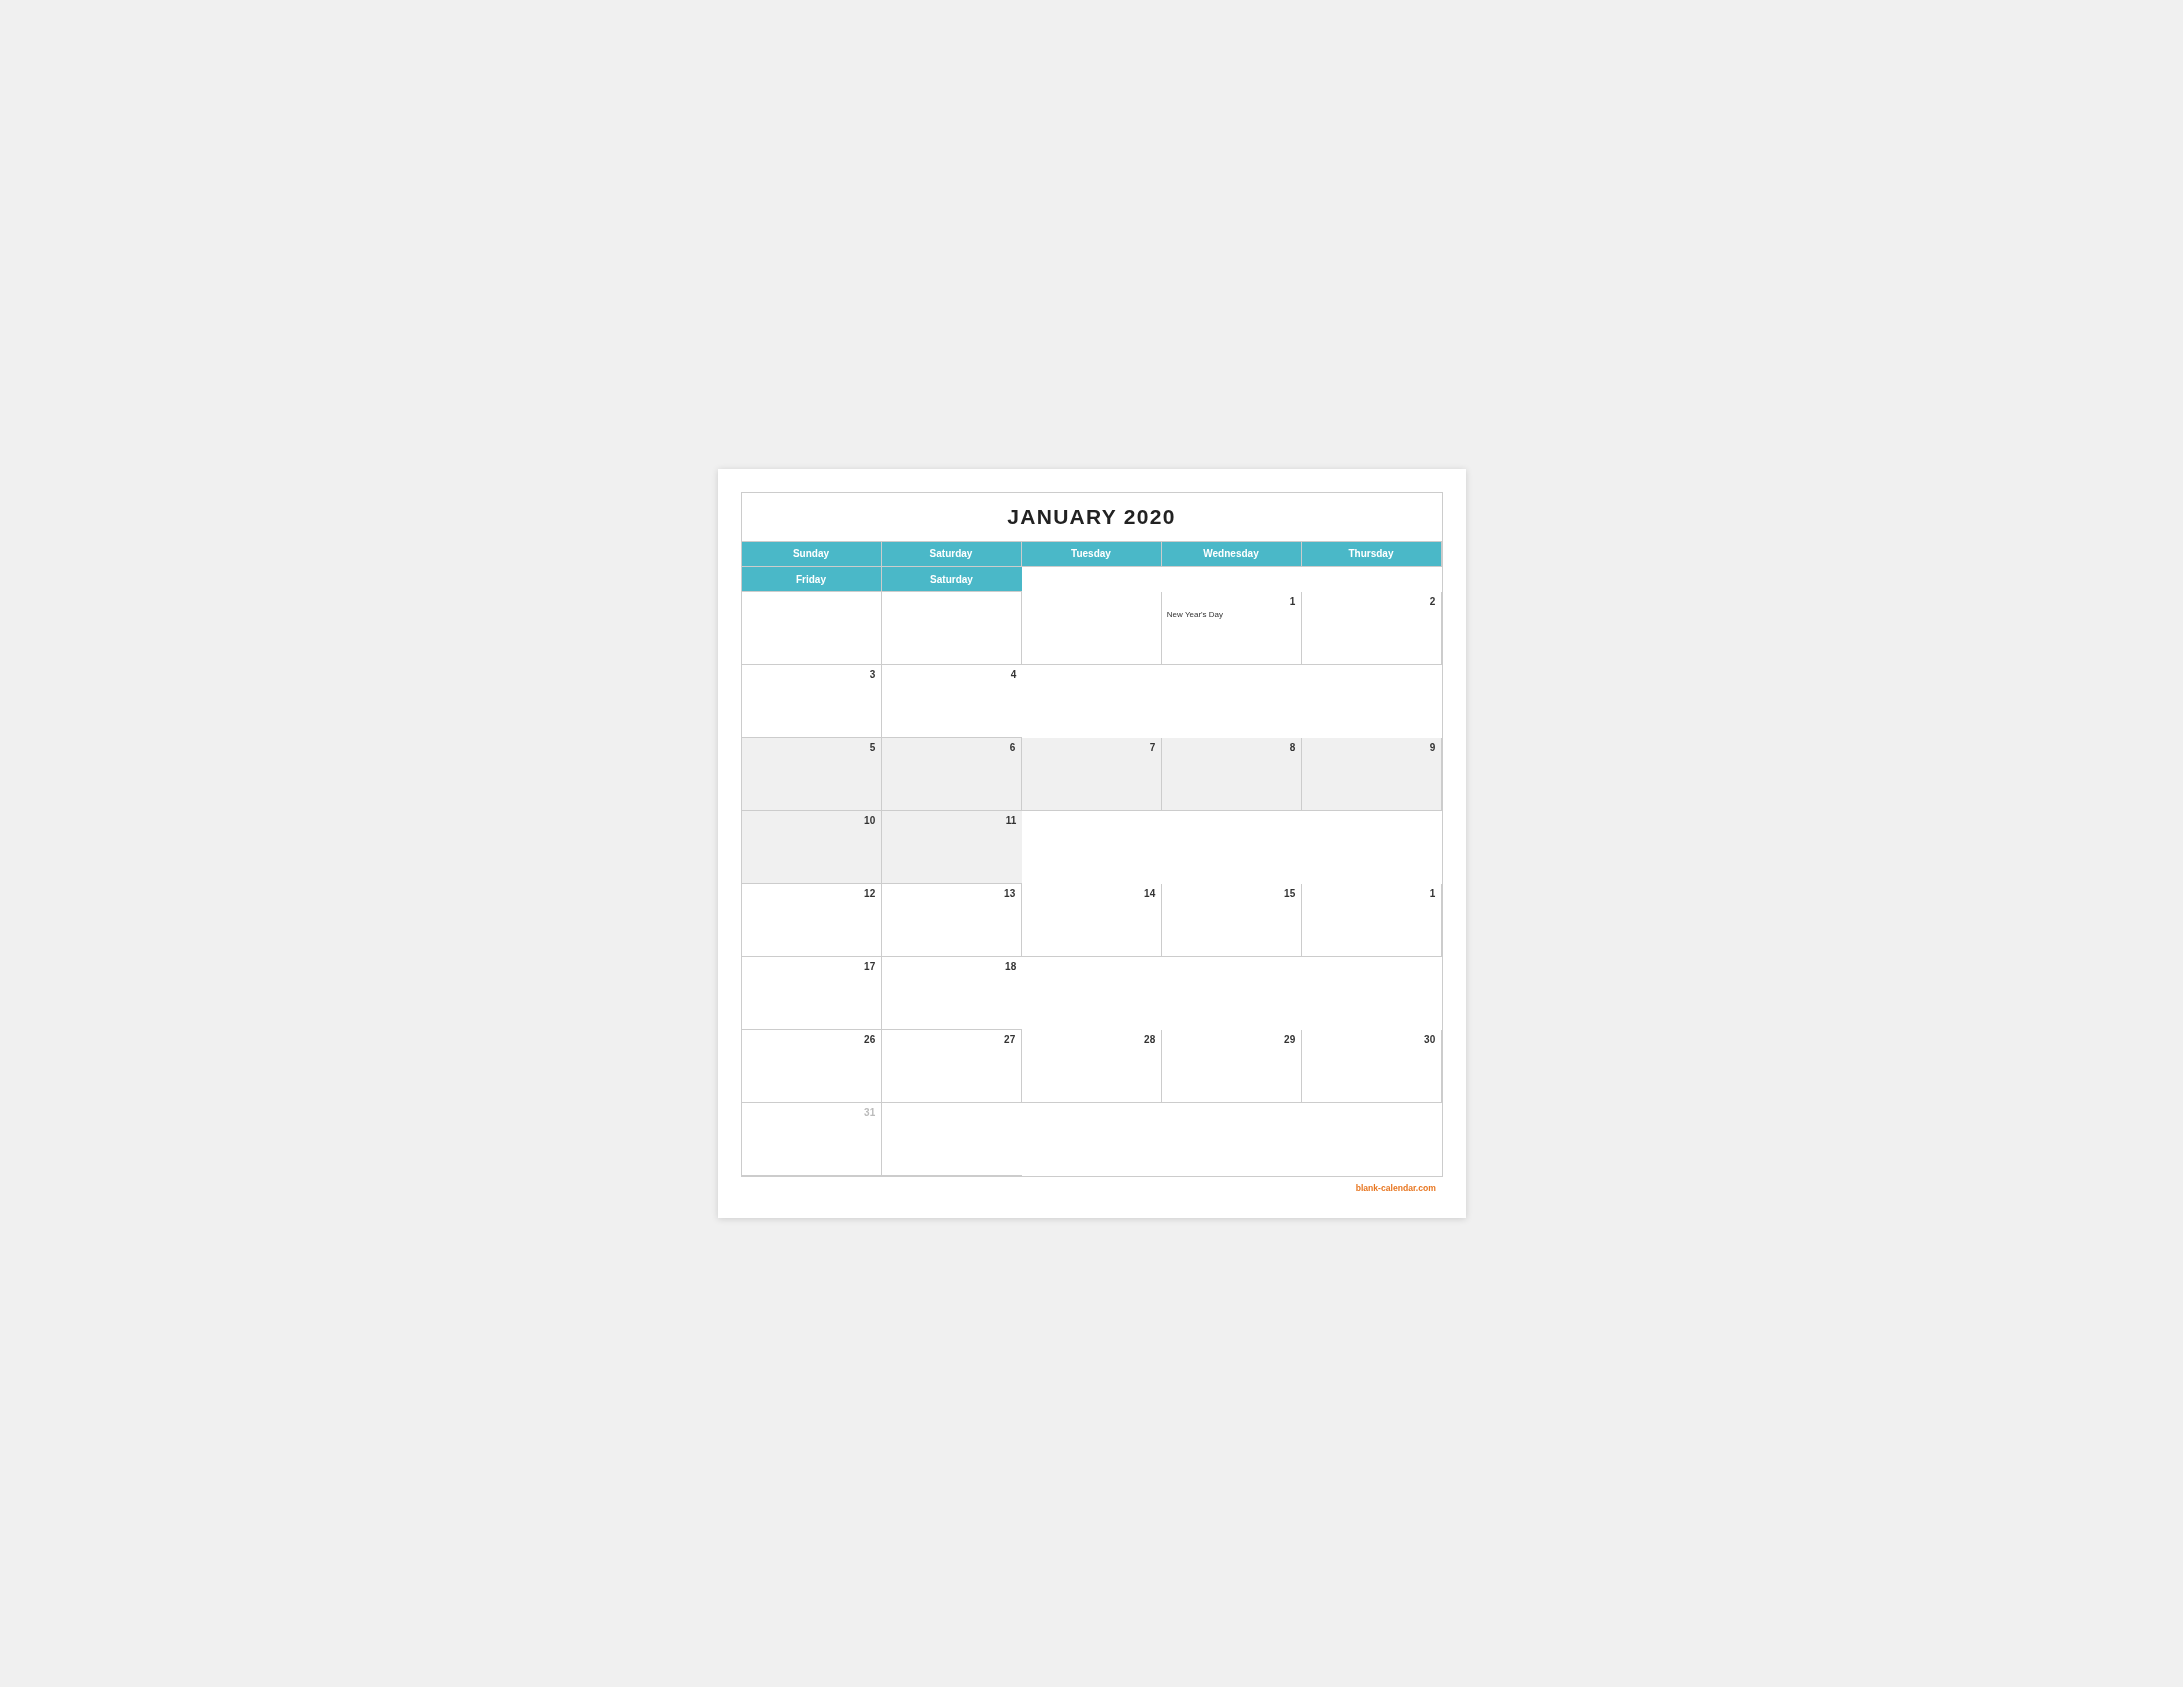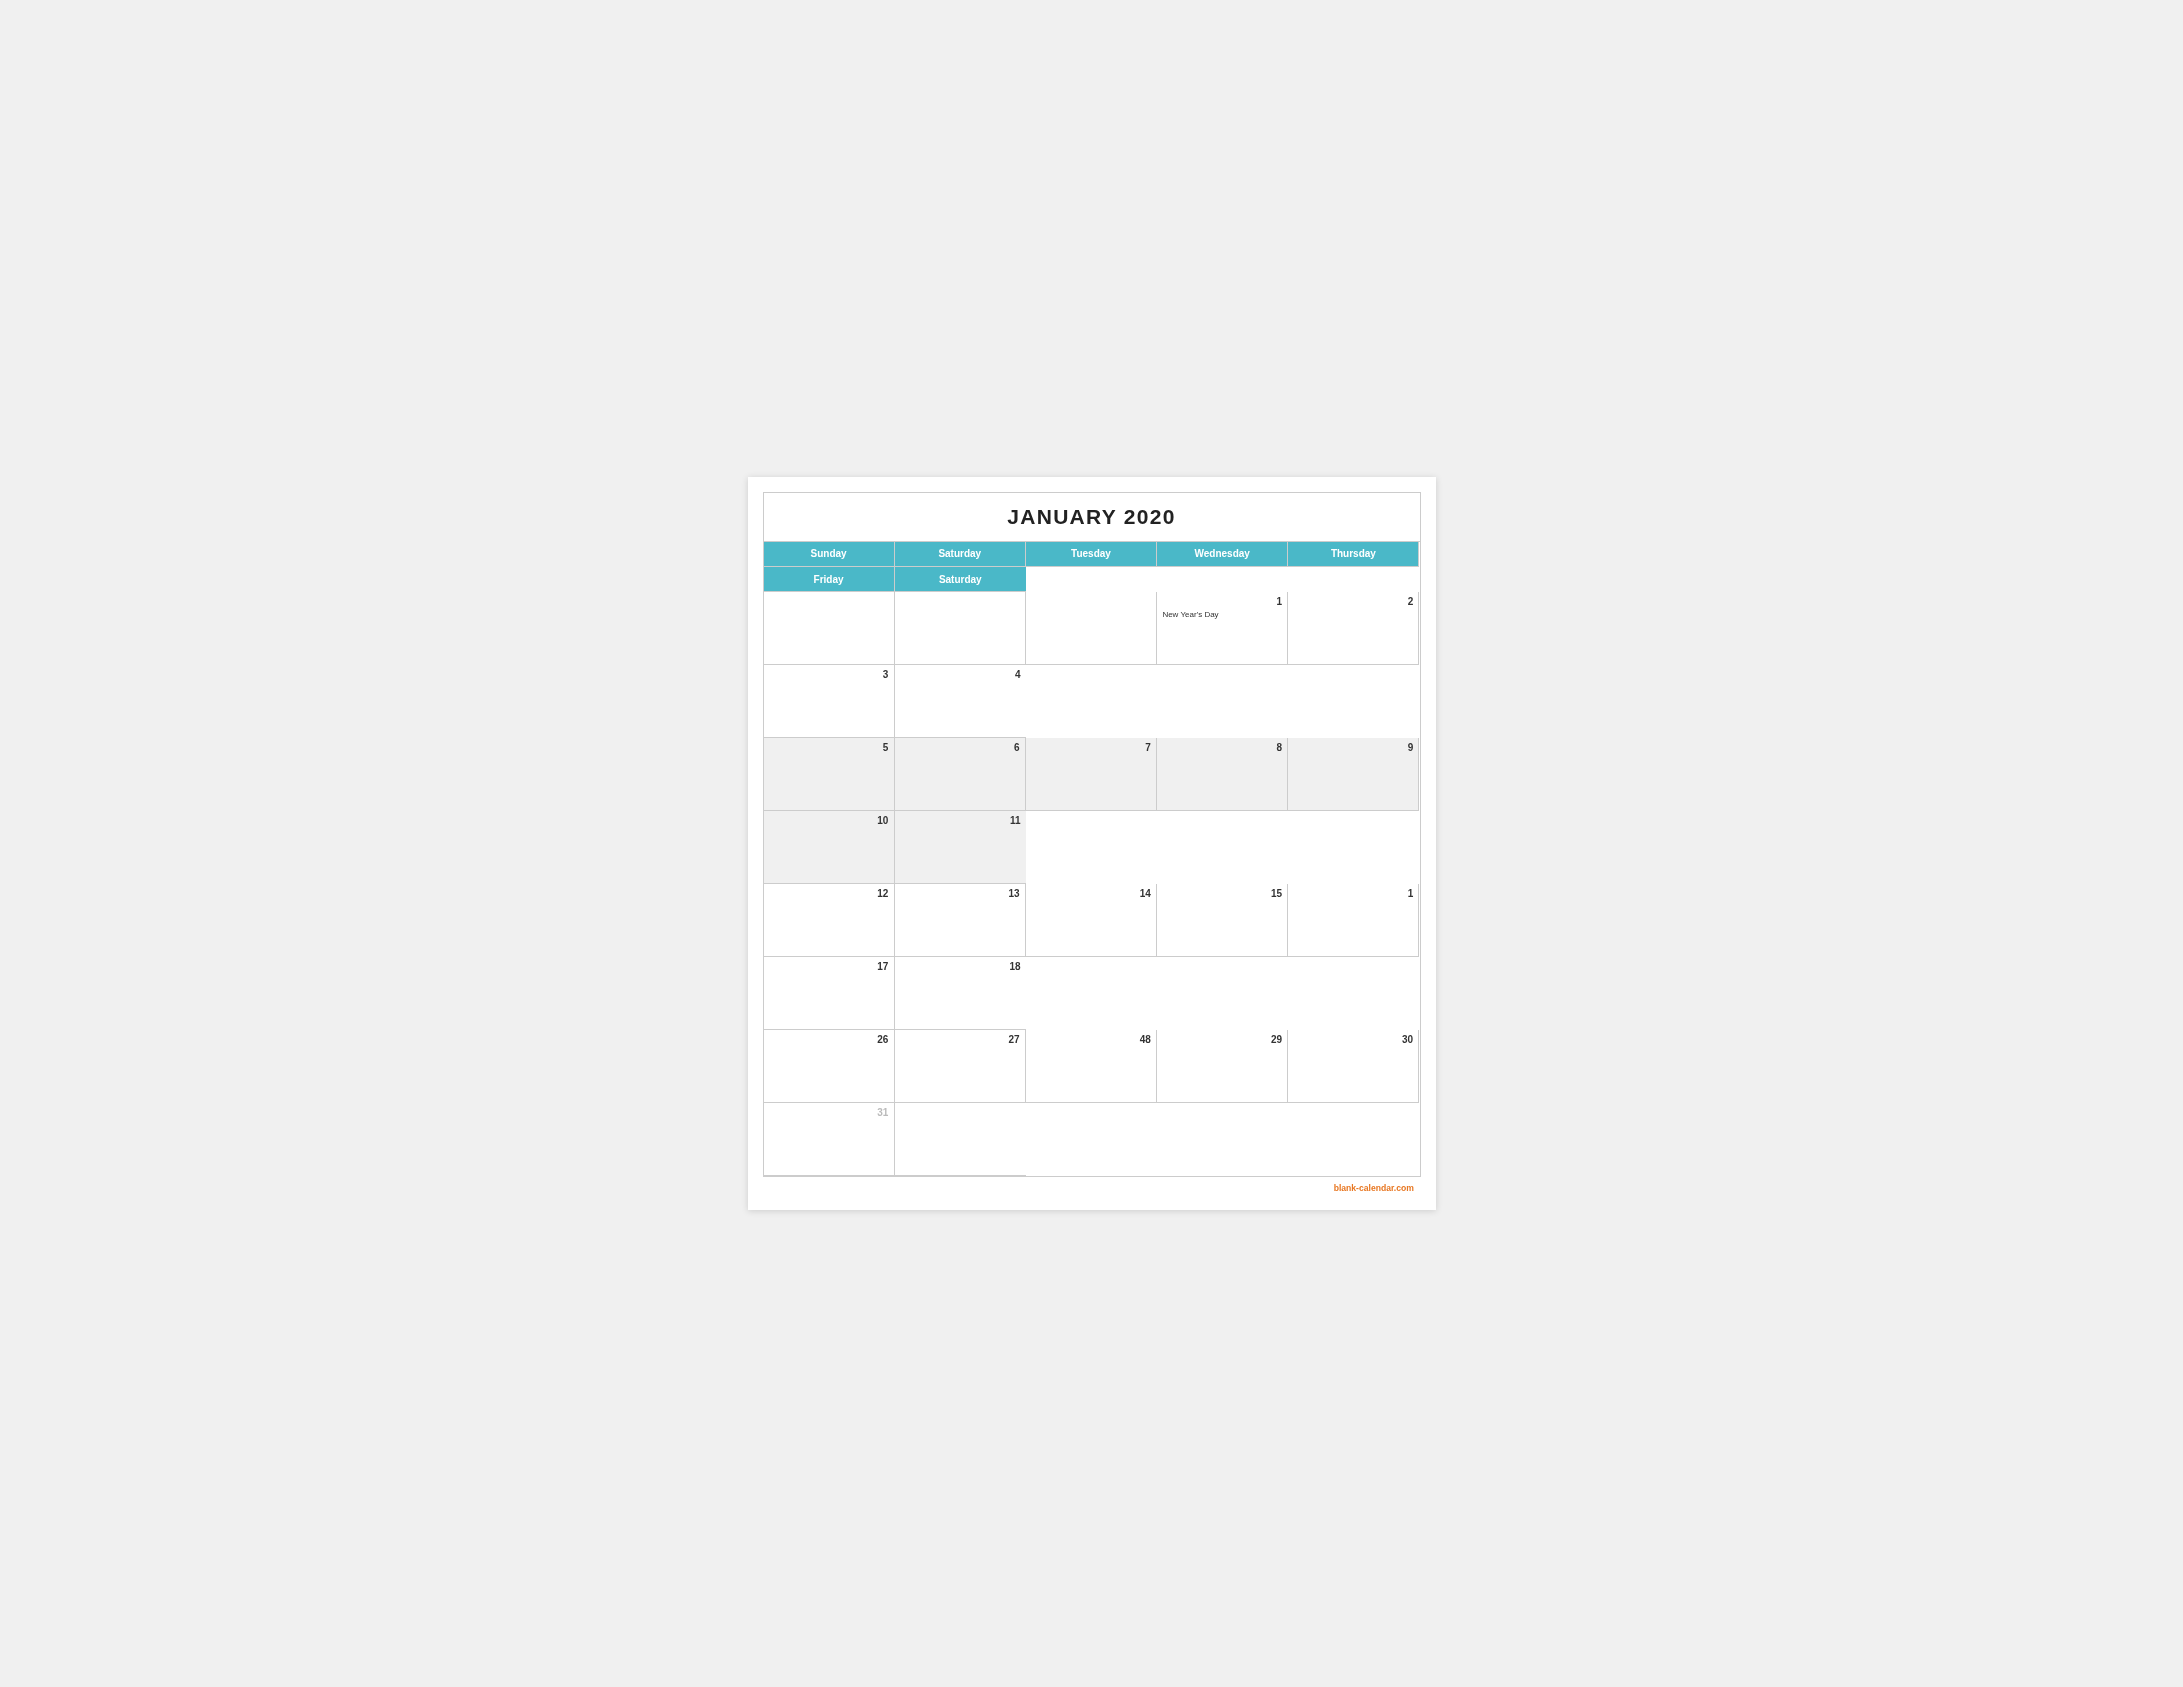--- a/index.html
+++ b/index.html
@@ -12,22 +12,22 @@
       background: #f0f0f0;
       display: flex;
       justify-content: center;
       align-items: center;
       min-height: 100vh;
       font-family: Arial, sans-serif;
     }
 
     .page {
       background: white;
-      width: 688px;
-      padding: 15px;
+      width: 748px;
+      padding: 23px;
       box-shadow: 0 1.3px 6.6px rgba(0,0,0,0.15);
     }
 
     .calendar-container {
       border: 1.3px solid #ccc;
       width: 100%;
     }
 
     .calendar-title {
       text-align: center;
@@ -190,21 +190,21 @@
         </div>
       </div>
     <div class="calendar-grid" id="row-4">
         <div class="day-cell">
           <span class="day-number">26</span>
         </div>
         <div class="day-cell">
           <span class="day-number">27</span>
         </div>
         <div class="day-cell">
-          <span class="day-number">48</span>
+          <span class="day-number">28</span>
         </div>
         <div class="day-cell">
           <span class="day-number">29</span>
         </div>
         <div class="day-cell">
           <span class="day-number">30</span>
         </div>
         <div class="day-cell">
           <span class="day-number muted">31</span>
         </div>

